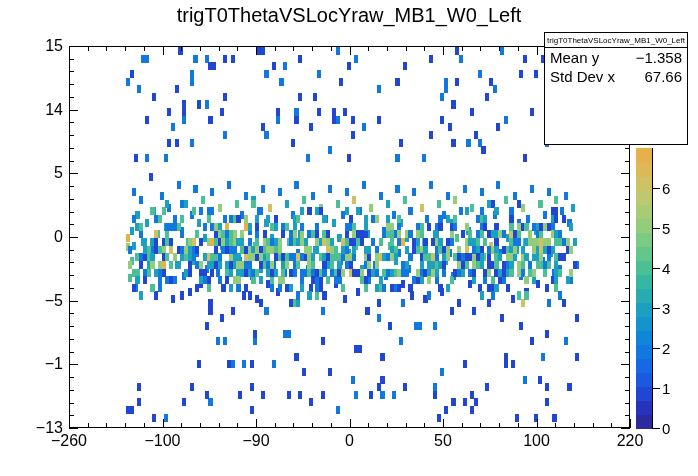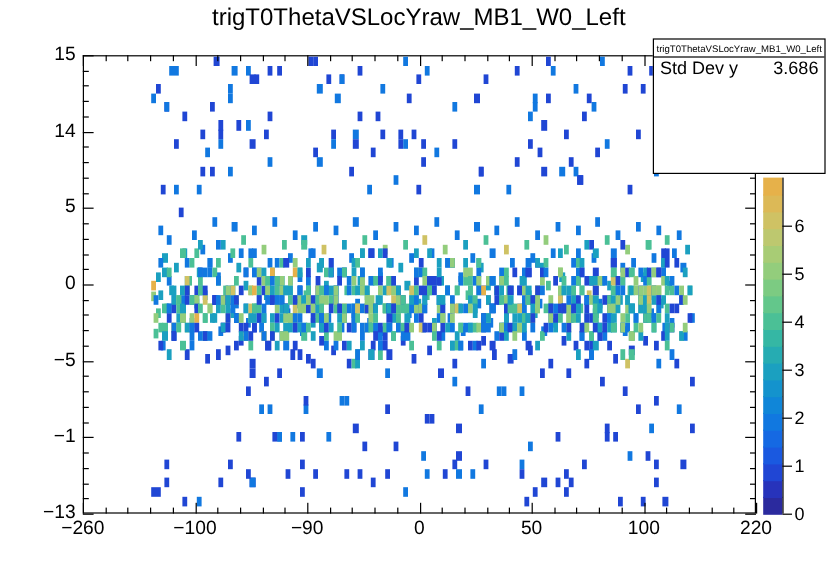--- a/index.html
+++ b/index.html
@@ -1572,22 +1572,26 @@
       <div class="ylab" style="left: 19px; top: 228px;">0</div>
       <div class="ylab" style="left: 19px; top: 291.667px;">−5</div>
       <div class="ylab" style="left: 19px; top: 355.333px;">−1</div>
       <div class="ylab" style="left: 19px; top: 419px;">−13</div>
     </div>
 
   <div id="stats">
     <div id="stats-title">trigT0ThetaVSLocYraw_MB1_W0_Left</div>
     <div id="stats-rows">
         <div class="srow">
-          <span class="sk">Std Dev y</span>
-          <span class="sv">3.686</span>
+          <span class="sk">Mean y</span>
+          <span class="sv">−1.358</span>
+        </div>
+        <div class="srow">
+          <span class="sk">Std Dev x</span>
+          <span class="sv">67.66</span>
         </div>
       </div>
   </div>
 
   <div id="palette">
       <div class="pband" style="background: rgb(43, 42, 158); top: 266px; height: 14.6px;"></div>
       <div class="pband" style="background: rgb(39, 51, 187); top: 252px; height: 14.6px;"></div>
       <div class="pband" style="background: rgb(32, 70, 212); top: 238px; height: 14.6px;"></div>
       <div class="pband" style="background: rgb(26, 89, 224); top: 224px; height: 14.6px;"></div>
       <div class="pband" style="background: rgb(21, 105, 227); top: 210px; height: 14.6px;"></div>

